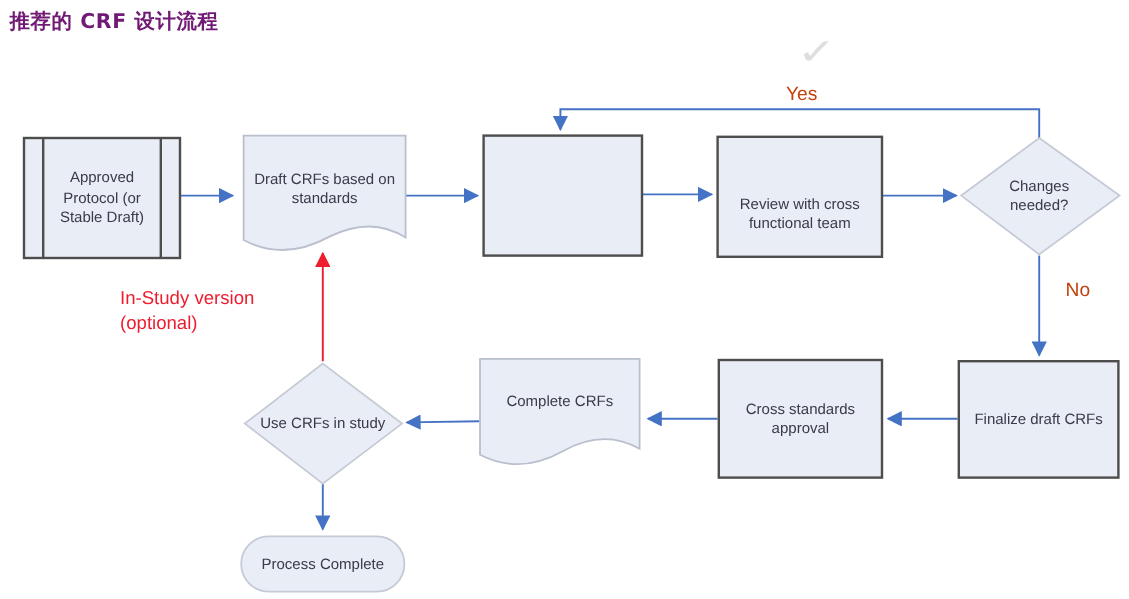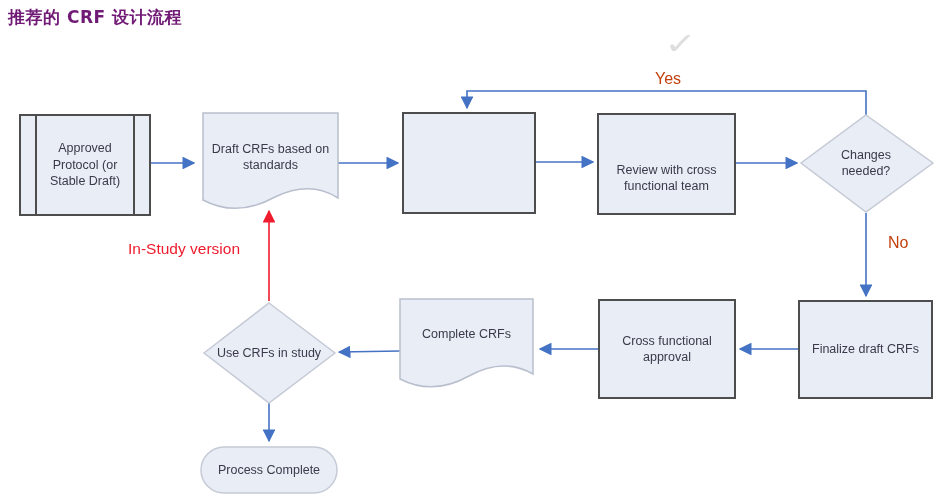--- a/index.html
+++ b/index.html
@@ -28,21 +28,21 @@
     text-align:center;
     color:#3a3a4a;font-size:12.5px;line-height:1.32;
     pointer-events:none;
   }
   .edge-label{
     position:absolute;
     color:#c2410c;font-size:16px;
   }
   .annotation{
     position:absolute;left:100px;top:239px;width:168px;
-    text-align:center;color:#ee1c2e;font-size:15.5px;line-height:1.35;
+    color:#ee1c2e;font-size:15.5px;line-height:1.35;
   }
 </style>
 </head>
 <body>
 
 <div class="stage">
 
   <div class="title">推荐的 CRF 设计流程</div>
   <div class="watermark">✓</div>
 
@@ -93,25 +93,26 @@
 
       <rect x="201" y="447" width="136" height="46" rx="23" ry="23" fill="#e9edf6" stroke="#c5cad6" stroke-width="1.5"></rect>
     </g>
   </svg>
 
   <div class="node-label" style="left:38px;top:115px;width:94px;height:100px;">Approved Protocol (or Stable Draft)</div>
   <div class="node-label" style="left:203px;top:113px;width:135px;height:88px;">Draft CRFs based on standards</div>
   <div class="node-label" style="left:600px;top:114px;width:133px;height:128px;">Review with cross functional team</div>
   <div class="node-label" style="left:816px;top:121px;width:100px;height:84px;">Changes needed?</div>
   <div class="node-label" style="left:802px;top:301px;width:127px;height:97px;text-align:right;">Finalize draft CRFs</div>
-  <div class="node-label" style="left:601px;top:300px;width:132px;height:98px;">Cross functional approval</div>
+  <div class="node-label" style="left:601px;top:300px;width:132px;height:98px;">Cross standards approval</div>
   <div class="node-label" style="left:402px;top:299px;width:129px;height:70px;">Complete CRFs</div>
   <div class="node-label" style="left:214px;top:310px;width:110px;height:86px;">Use CRFs in study</div>
   <div class="node-label" style="left:201px;top:447px;width:136px;height:46px;">Process Complete</div>
 
   <div class="edge-label" style="left:655px;top:70px;">Yes</div>
   <div class="edge-label" style="left:888px;top:234px;">No</div>
 
   <div class="annotation">
     <div>In-Study version</div>
+    <div>(optional)</div>
   </div>
 
 </div>
 
 </body></html>

